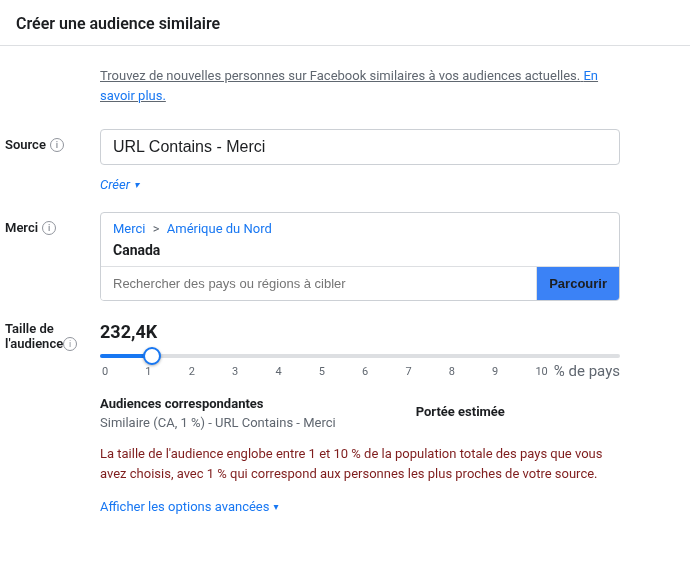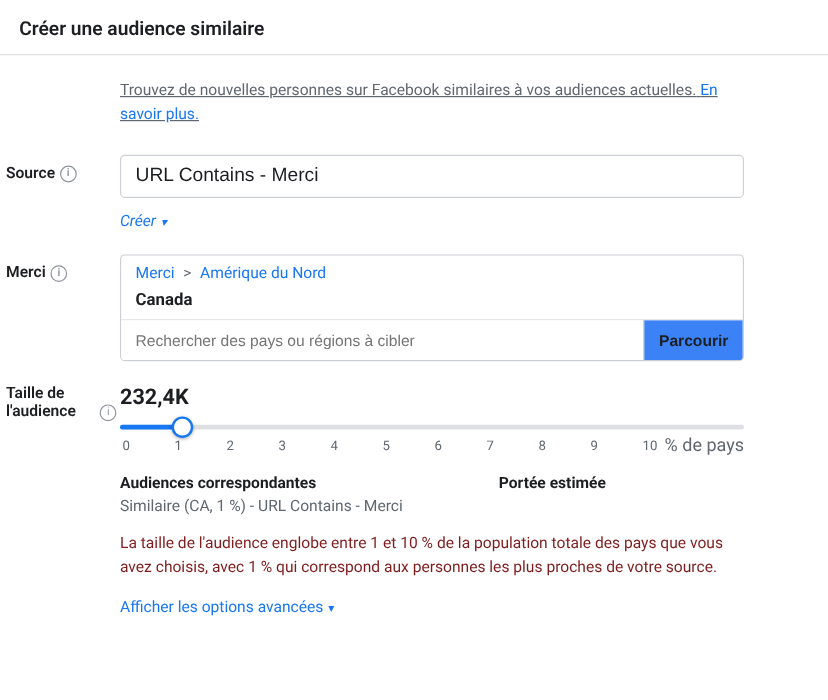--- a/index.html
+++ b/index.html
@@ -243,20 +243,21 @@
       display: flex;
       align-items: center;
     }
 
     
     .stats-row {
       display: flex;
       gap: 80px;
       margin-top: 16px;
       max-width: 520px;
+      align-items: center;
     }
 
     .stat-block {}
     .stat-title {
       font-size: 13px;
       font-weight: 700;
       color: #1c1e21;
       margin-bottom: 4px;
     }
     .stat-value {
@@ -340,21 +341,21 @@
           <input type="text" class="lieu-search-input" placeholder="Rechercher des pays ou régions à cibler" style="">
           <button class="parcourir-btn">Parcourir</button>
         </div>
       </div>
     </div>
   </div>
 
   <div class="taille-label-row taille-section">
     <div style="width:95px; margin-left:-95px; padding-top:0;">
       <div class="taille-label-text" style="font-size:13px; font-weight:600;">Taille de</div>
-      <div style="display:flex; align-items:center; gap:20px;text-align:center;">
+      <div style="display:flex; align-items:center; gap:0;text-align:center;">
         <span class="taille-label-text" style="font-size:13px; font-weight:600;">l'audience</span>
         <span class="info-icon">i</span>
       </div>
     </div>
     <div class="taille-content">
       <div class="audience-count">232,4K</div>
 
       
       <div class="slider-container">
         <div class="slider-track">

